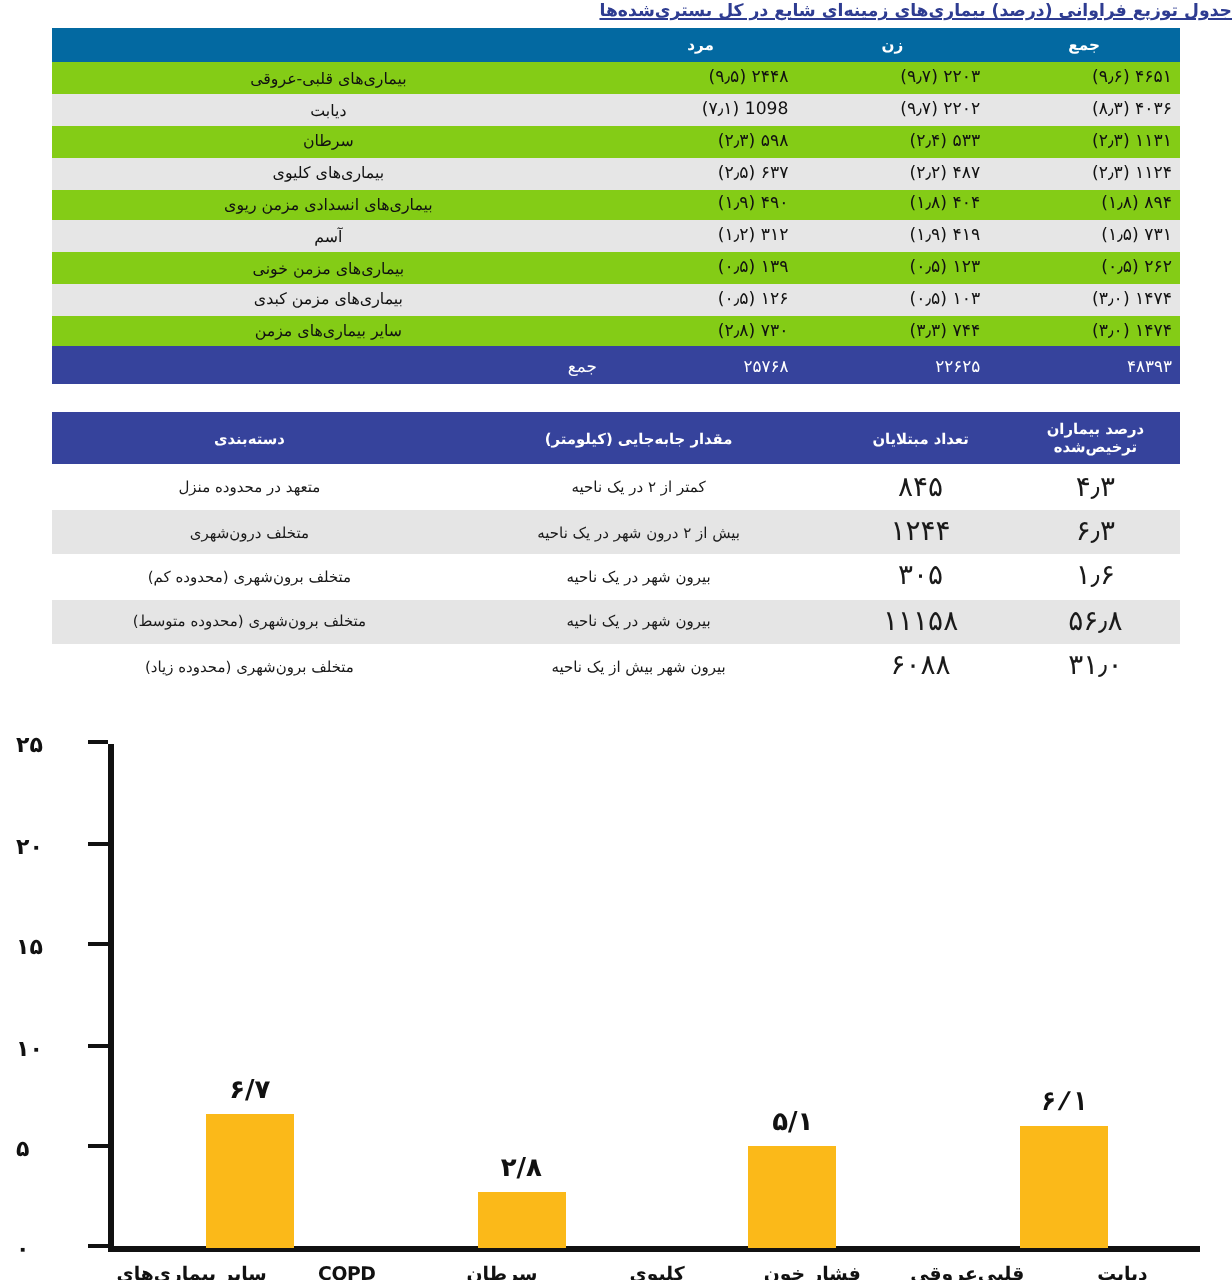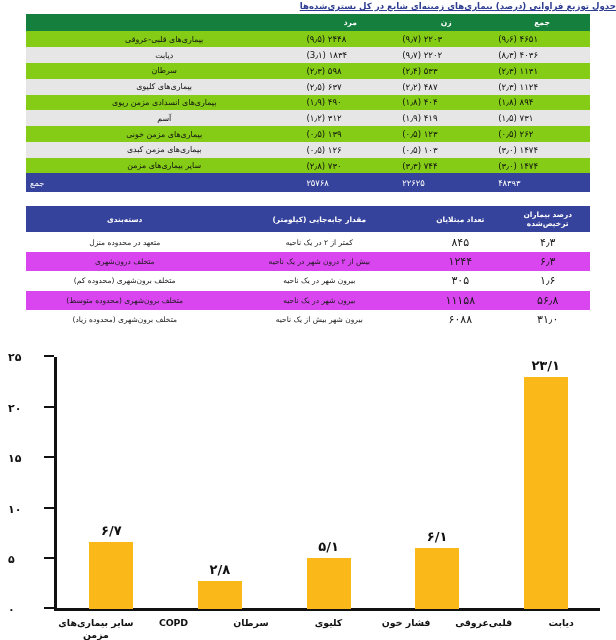--- a/index.html
+++ b/index.html
@@ -30,32 +30,32 @@
   }
   .tablewrap {
     margin: 0 26px;
   }
   table.grid {
     width: 100%;
     border-collapse: collapse;
     table-layout: fixed;
   }
   table.grid th {
-    background: #15803d;
+    background: #0369a1;
     color: #ffffff;
     font-size: 7.6px;
     font-weight: bold;
     padding: 4px 4px 4px 4px;
     text-align: center;
     letter-spacing: -0.1px;
   }
   table.grid td {
     font-size: 8.6px;
     padding: 2.9px 4px;
-    text-align: left;
+    text-align: right;
     color: #111;
     letter-spacing: 0px;
     white-space: nowrap;
   }
   table.grid tr.alt td {
     background: #E6E6E6;
   }
   table.grid tr.plain td {
     background: #84cc16;
   }
@@ -85,29 +85,29 @@
   table.grid2 th {
     background: #36439C;
     color:#fff;
     font-size: 7.4px;
     font-weight: bold;
     padding: 4px 3px;
     text-align: center;
     letter-spacing: -0.1px;
   }
   table.grid2 td {
-    font-size: 11px;
+    font-size: 14px;
     padding: 3.2px 3px;
     text-align: center;
     white-space: nowrap;
   }
   table.grid2 td.small {
     font-size: 7.5px;
   }
-  table.grid2 tr.alt td { background: #d946ef; }
+  table.grid2 tr.alt td { background: #e5e5e5; }
   table.grid2 tr.plain td { background: #ffffff; }
   .d-pct  { width: 15%; }
   .d-cnt  { width: 16%; }
   .d-dist { width: 34%; }
   .d-cat  { width: 35%; }
 
   
   .chart-area {
     position: relative;
     margin-top: 12px;
@@ -238,21 +238,21 @@
     <tbody>
         <tr class="plain">
           <td>۴۶۵۱ (۹٫۶)</td>
           <td>۲۲۰۳ (۹٫۷)</td>
           <td>۲۴۴۸ (۹٫۵)</td>
           <td class="lbl">بیماری‌های قلبی-عروقی</td>
         </tr>
         <tr class="alt">
           <td>۴۰۳۶ (۸٫۳)</td>
           <td>۲۲۰۲ (۹٫۷)</td>
-          <td>۱۸۳۴ (3٫۱)</td>
+          <td>1098 (۷٫۱)</td>
           <td class="lbl">دیابت</td>
         </tr>
         <tr class="plain">
           <td>۱۱۳۱ (۲٫۳)</td>
           <td>۵۳۳ (۲٫۴)</td>
           <td>۵۹۸ (۲٫۳)</td>
           <td class="lbl">سرطان</td>
         </tr>
         <tr class="alt">
           <td>۱۱۲۴ (۲٫۳)</td>
@@ -365,25 +365,21 @@
       <div class="ylab" style="bottom: 155.8px; left: 8px;">۱۰</div>
       <div class="ytick" style="bottom: 213.2px;"></div>
       <div class="ylab" style="bottom: 206.2px; left: 8px;">۱۵</div>
       <div class="ytick" style="bottom: 263.6px;"></div>
       <div class="ylab" style="bottom: 256.6px; left: 8px;">۲۰</div>
       <div class="ytick" style="bottom: 314px;"></div>
       <div class="ylab" style="bottom: 307px; left: 8px;">۲۵</div>
     </div>
   <div class="bars" id="bars">
       <div class="barcol">
-        <div class="barval" style="bottom: 236.848px;">۲۳/۱</div>
-        <div class="bar" style="height: 232.848px; background: rgb(251, 185, 25);"></div>
-      </div>
-      <div class="barcol">
-        <div class="barval" style="bottom: 65.488px;">۶/۱</div>
+        <div class="barval" style="bottom: 65.488px; font-family: Liberation Mono, monospace;">۶/۱</div>
         <div class="bar" style="height: 61.488px; background: rgb(251, 185, 25);"></div>
       </div>
       <div class="barcol">
         <div class="barval" style="bottom: 55.408px;">۵/۱</div>
         <div class="bar" style="height: 51.408px; background: rgb(251, 185, 25);"></div>
       </div>
       <div class="barcol">
         <div class="barval" style="bottom: 32.224px;">۲/۸</div>
         <div class="bar" style="height: 28.224px; background: rgb(251, 185, 25);"></div>
       </div>

